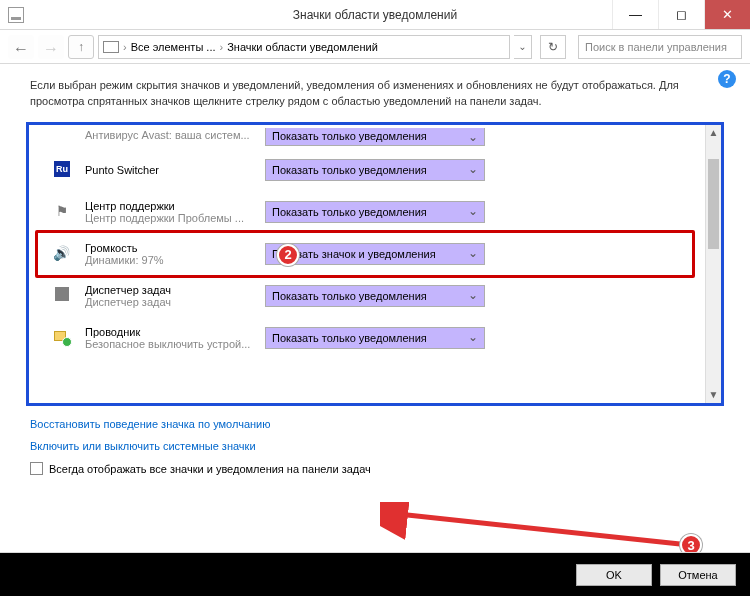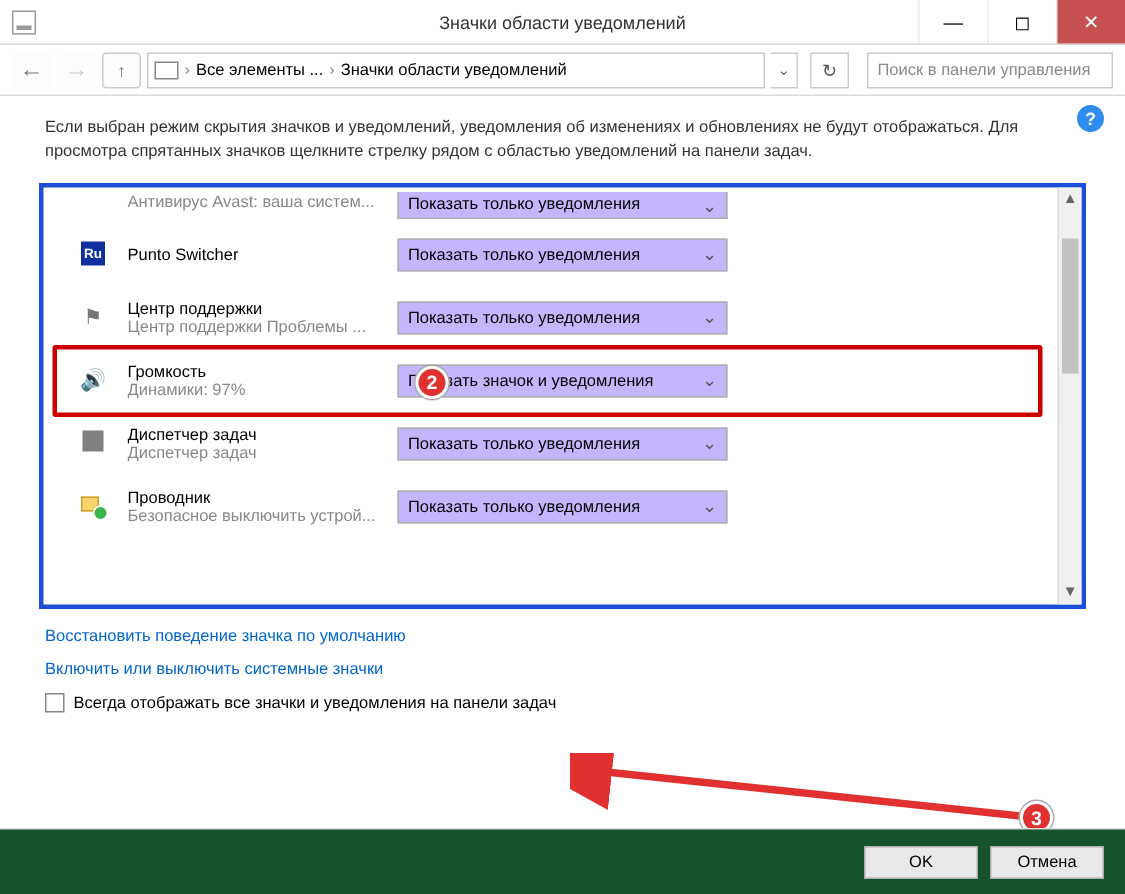--- a/index.html
+++ b/index.html
@@ -40,21 +40,21 @@
   .sb-btn { height:16px; display:flex; align-items:center; justify-content:center; color:#666; font-size:10px; background:#f0f0f0;}
   .sb-track { position:absolute; top:16px; bottom:16px; left:0; right:0; }
   .sb-thumb { position:absolute; left:2px; right:2px; top:18px; height:90px; background:#c2c2c2; }
   .sb-btn.down { position:absolute; bottom:0; left:0; right:0;}
   .hlrow { position:absolute; left:6px; right:26px; border:3px solid #cc0000; height:48px; border-radius:2px; pointer-events:none; }
   .badge { width:22px; height:22px; border-radius:50%; background:#e03030; border:2px solid #fff; box-shadow:0 0 0 1px #aaa; color:#fff; font-weight:bold; font-size:13px; display:flex; align-items:center; justify-content:center; position:absolute; }
   .links { margin:12px 4px 0; }
   .link { color:#0066cc; font-size:11px; margin-bottom:10px; display:block; }
   .chkrow { margin:4px 4px 0; display:flex; align-items:flex-end; gap:6px; font-size:11px;}
   .chkrow .chk { width:13px; height:13px; border:1px solid #888; background:#fff; }
-  .footer { position:absolute; left:0; right:0; bottom:0; height:44px; background:#14532d; border-top:1px solid #d9d9d9; display:flex; align-items:center; justify-content:flex-end; padding:0 14px; gap:8px;}
+  .footer { position:absolute; left:0; right:0; bottom:0; height:44px; background:#000000; border-top:1px solid #d9d9d9; display:flex; align-items:center; justify-content:flex-end; padding:0 14px; gap:8px;}
   .btn { min-width:76px; height:22px; border:1px solid #adadad; background:#e9e9e9; font-size:11px; display:flex; align-items:center; justify-content:center; }
   .icon-ru { background:#1030a0; color:#fff; font-size:9px; font-weight:bold; width:16px; height:16px; display:flex;align-items:center;justify-content:center;}
   .icon-flag { color:#777; }
   .icon-vol { color:#555; }
   .icon-tm { width:14px; height:14px; background:#808080; }
   .icon-ex { position:relative; width:16px; height:16px;}
   .icon-ex .f{width:12px;height:10px;background:#f7d36b;border:1px solid #c9a227;position:absolute;top:2px;left:0;}
   .icon-ex .a{width:10px;height:10px;border-radius:50%;background:#3bb24a;position:absolute;bottom:-2px;right:-2px;border:1px solid #fff;}
   .arrow-svg { position:absolute; pointer-events:none; }
 </style>

